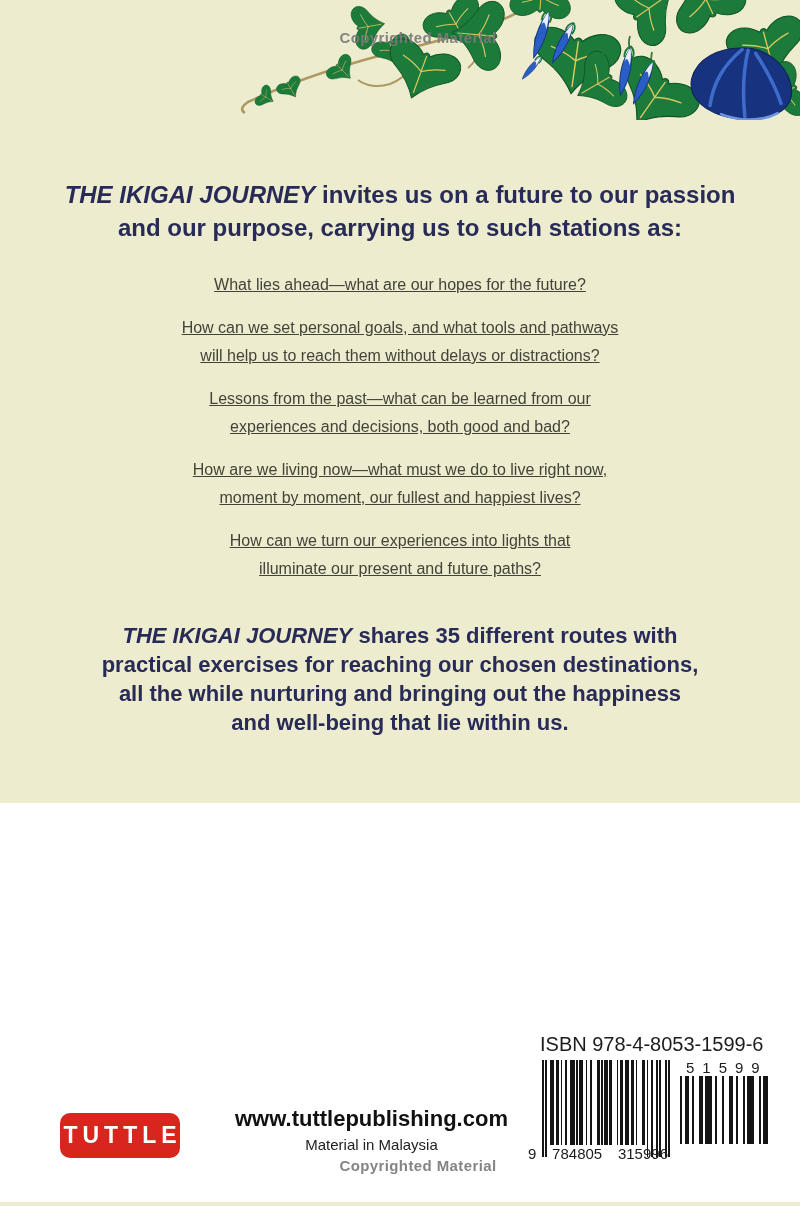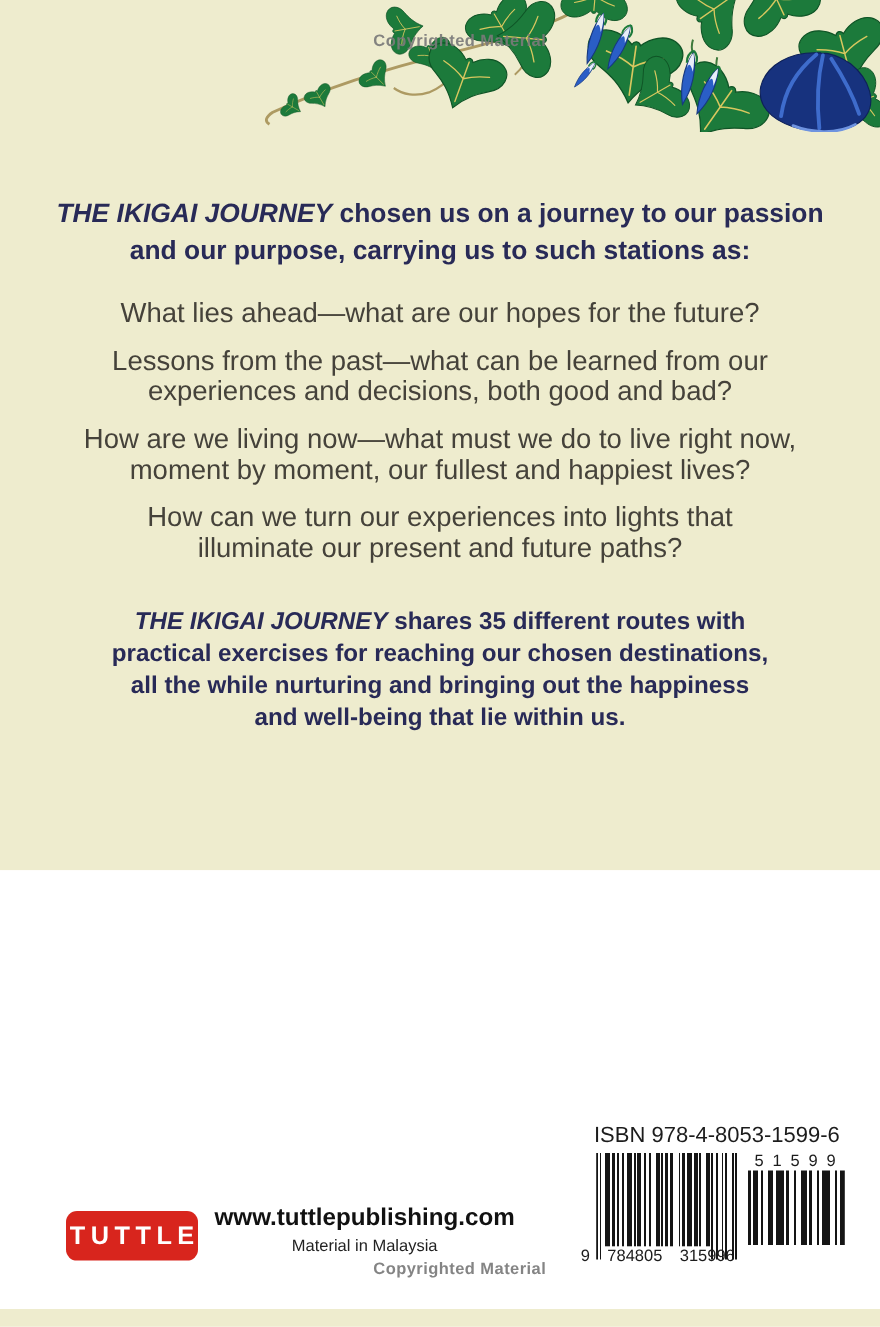--- a/index.html
+++ b/index.html
@@ -21,42 +21,42 @@
     color:rgba(122,122,122,0.92); z-index:5;padding-left:36px;
   }
   .cm-top { top:29px; }
 
   
   .blurb { position:absolute; top:178px; left:20px; width:760px; text-align:center; z-index:4; }
   .lines { white-space:pre-line; }
   .navy { color:#282a57; font-weight:700; }
   .intro { font-size:24px; line-height:33px; margin-bottom:27px; }
   .intro em, .outro em { font-style:italic; }
-  .station { color:#45423a; font-size:25px; line-height:28.5px; margin-bottom:14px; font-weight:400; }
+  .station { color:#45423a; font-size:16px; line-height:28.5px; margin-bottom:14px; font-weight:400;text-decoration:underline; }
   .outro { font-size:22px; line-height:29px; margin-top:37px; }
 
   
-  .footer { position:absolute; left:0; bottom:16px; width:800px; height:399px; background:#ffffff; }
+  .footer { position:absolute; left:0; bottom:4px; width:800px; height:399px; background:#ffffff; }
 
   .isbn-block { position:absolute; top:230px; right:32px; width:240px; }
   .isbn-label { font-size:20px; color:#1c1c1c; padding-left:12px; margin-bottom:4px; white-space:nowrap; }
   .codes { display:flex; align-items:flex-start; }
   .barcode-main { position:relative; width:128px; height:100px; margin-left:14px; }
   .barcode-main .bars { position:absolute; top:0; left:0; width:128px; height:97px; }
   .digit-bg { position:absolute; bottom:0; left:8px; right:8px; height:15px; background:#fff; }
   .digits {
     position:absolute; bottom:-2px; left:-14px; width:142px;
     display:flex; justify-content:space-between; padding-right:2px;
     font-size:15px; color:#1c1c1c;
   }
   .barcode-addon { position:relative; width:91px; margin-left:26px; }
   .addon-num { font-size:15px; color:#1c1c1c; letter-spacing:8px; padding-left:6px; height:16px; line-height:16px; }
   .addon-bars { width:88px; height:68px; }
 
-  .pub-row { position:absolute; left:60px; top:303px; display:flex; align-items:flex-start; }
+  .pub-row { position:absolute; left:60px; top:303px; display:flex; align-items:flex-start;gap:40px; }
   .tuttle-logo {
     margin-top:7px; width:120px; height:45px; background:#d8251d; border-radius:10px;
     color:#ffffff; display:flex; align-items:center; justify-content:center;
     font-size:23px; font-weight:700; letter-spacing:5px; padding-left:5px;
   }
   .pub-text { margin-left:15px;text-align:center; }
   .website { font-size:22px; font-weight:700; color:#111111; }
   .printed { font-size:15px; color:#222222; margin-top:4px; }
   .cm-bottom { top:354px; }
 </style>
@@ -113,24 +113,26 @@
     <use href="#budG" transform="translate(390,50) rotate(12)"></use>
     <use href="#budG" transform="translate(412,64) rotate(25) scale(0.95)"></use>
     <use href="#budG" transform="translate(300,58) rotate(40) scale(0.6)"></use>
 
     <use href="#flowerG" transform="translate(505,58) rotate(8)"></use>
   </svg>
 
   <div class="cm cm-top">Copyrighted Material</div>
 
   <div class="blurb">
-    <p class="navy intro"><em>THE IKIGAI JOURNEY</em><span class="lines"> chosen us on a journey to our passion
+    <p class="navy intro"><em>THE IKIGAI JOURNEY</em><span class="lines"> invites us on a future to our passion
 and our purpose, carrying us to such stations as:</span></p>
 
     <p class="station lines">What lies ahead—what are our hopes for the future?</p>
+    <p class="station lines">How can we set personal goals, and what tools and pathways
+will help us to reach them without delays or distractions?</p>
     <p class="station lines">Lessons from the past—what can be learned from our
 experiences and decisions, both good and bad?</p>
     <p class="station lines">How are we living now—what must we do to live right now,
 moment by moment, our fullest and happiest lives?</p>
     <p class="station lines">How can we turn our experiences into lights that
 illuminate our present and future paths?</p>
 
     <p class="navy outro"><em>THE IKIGAI JOURNEY</em><span class="lines"> shares 35 different routes with
 practical exercises for reaching our chosen destinations,
 all the while nurturing and bringing out the happiness

